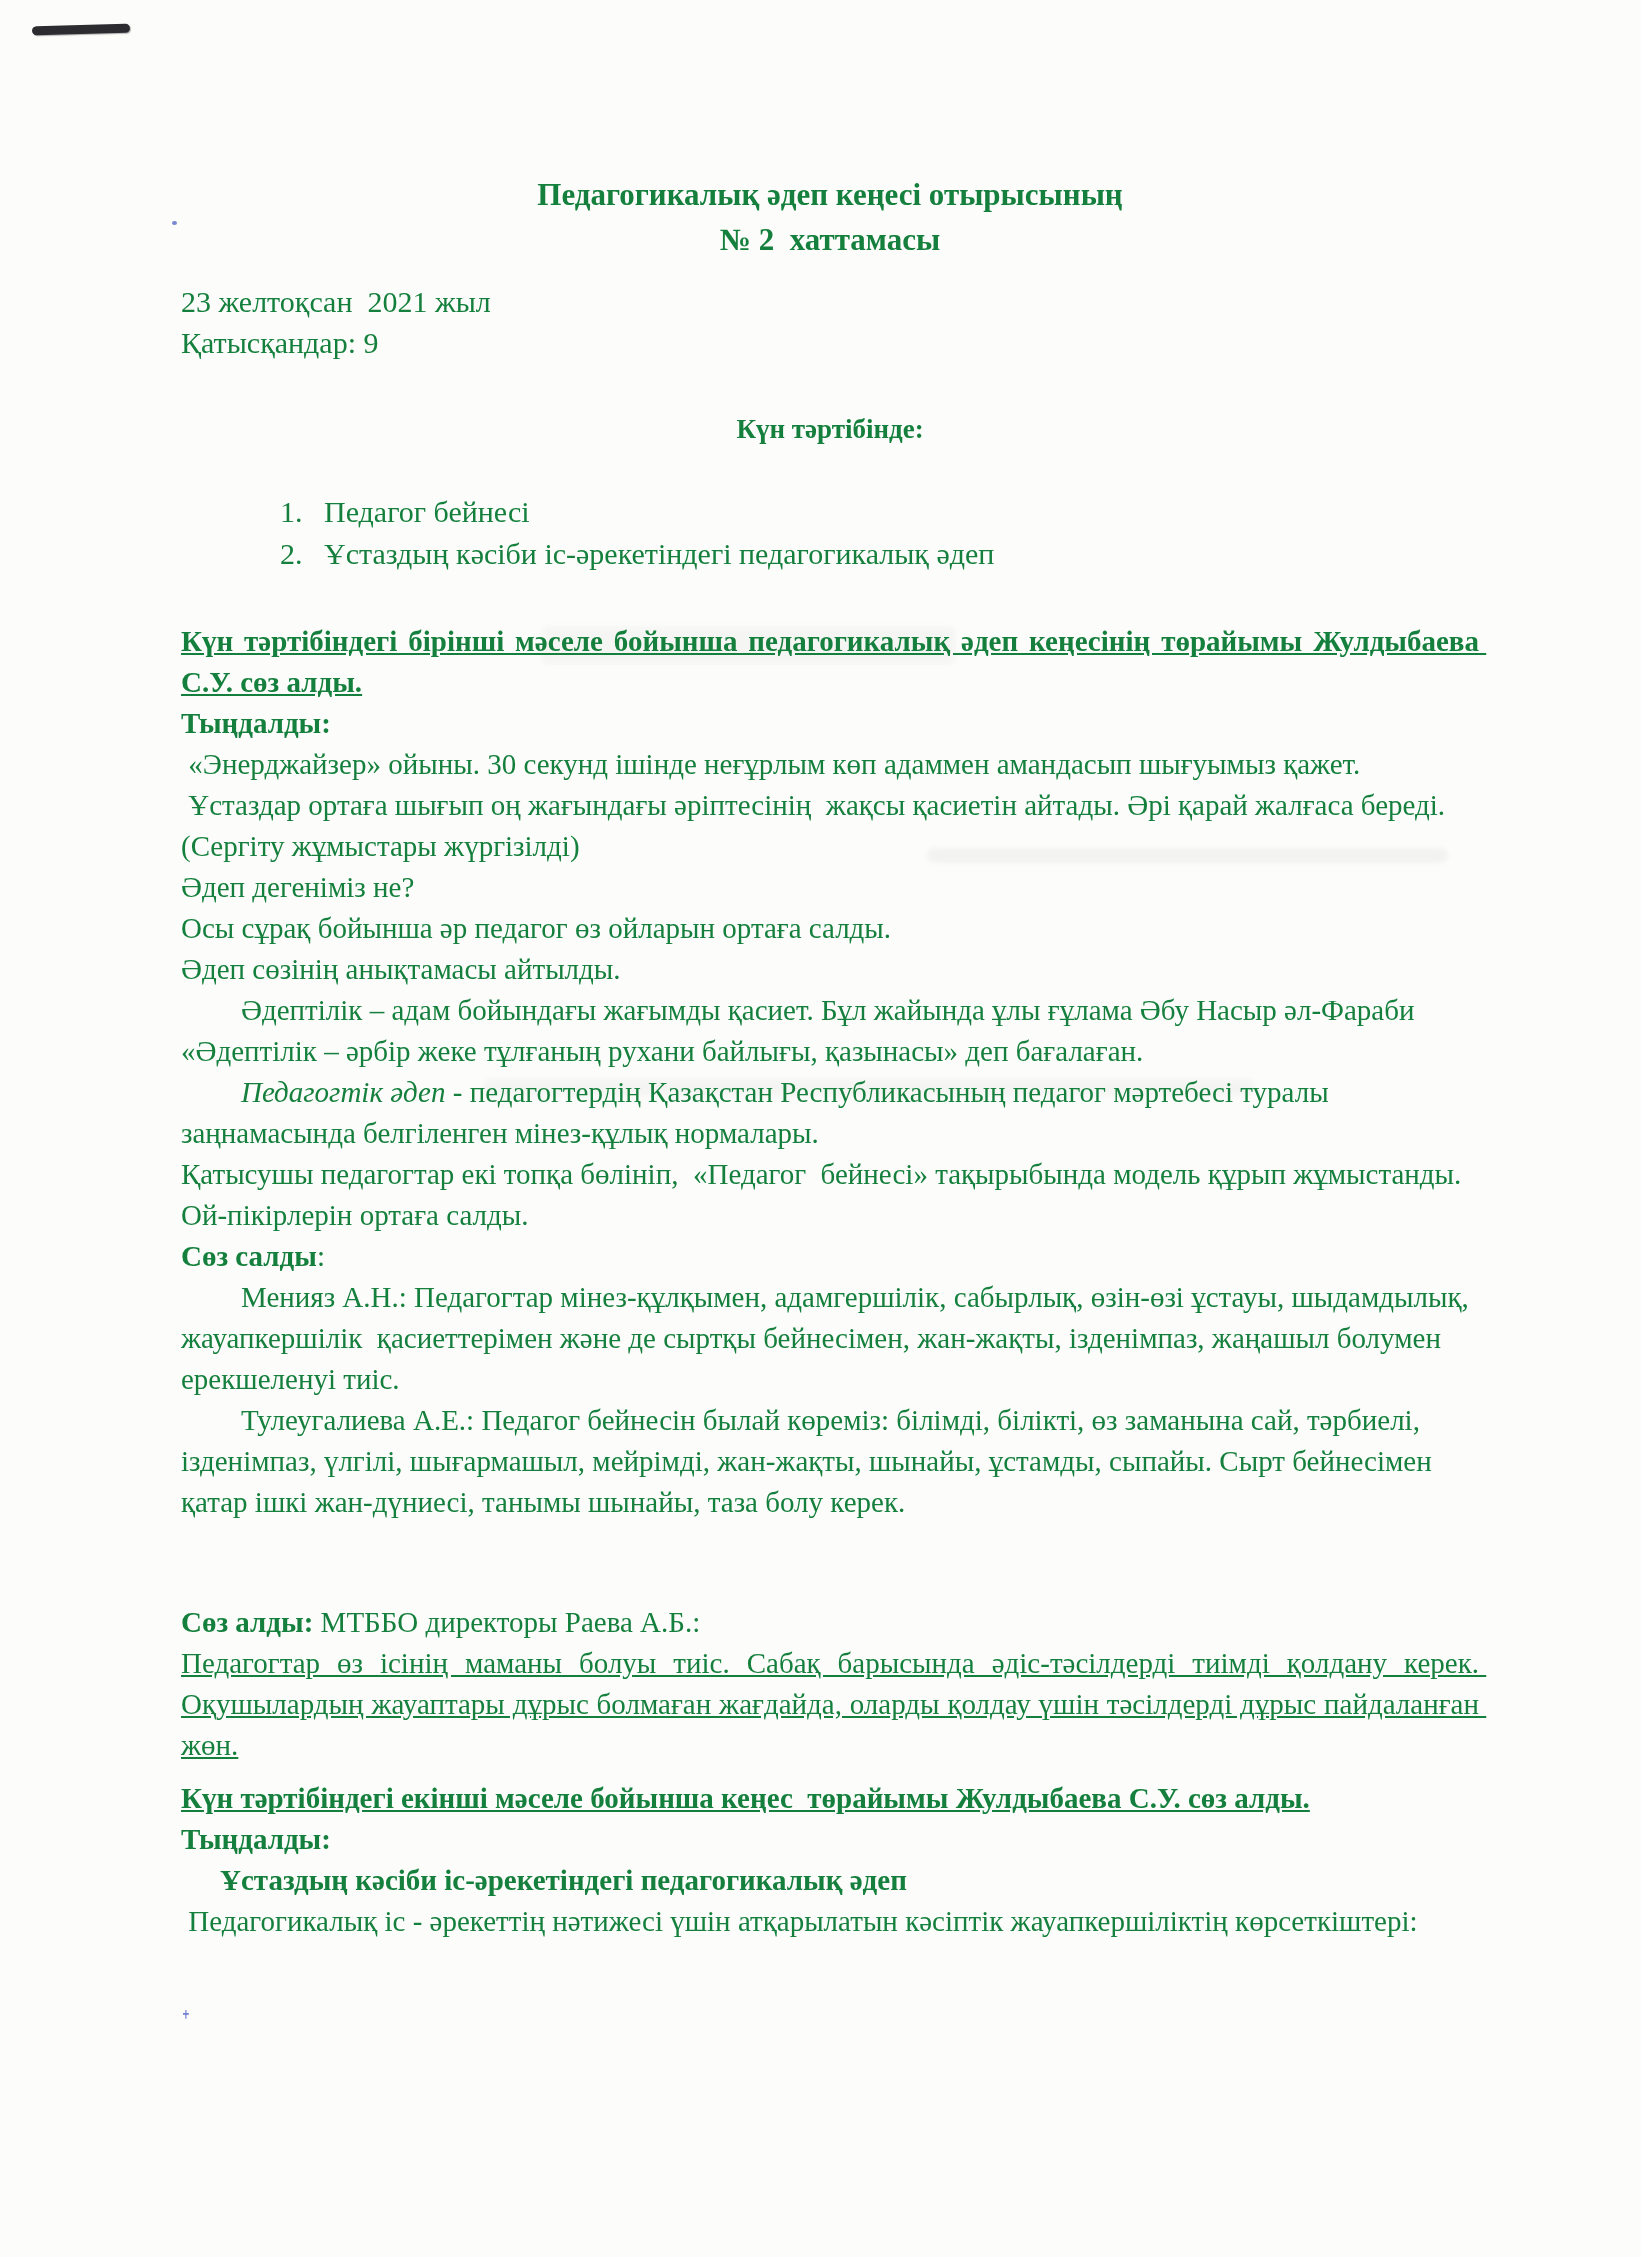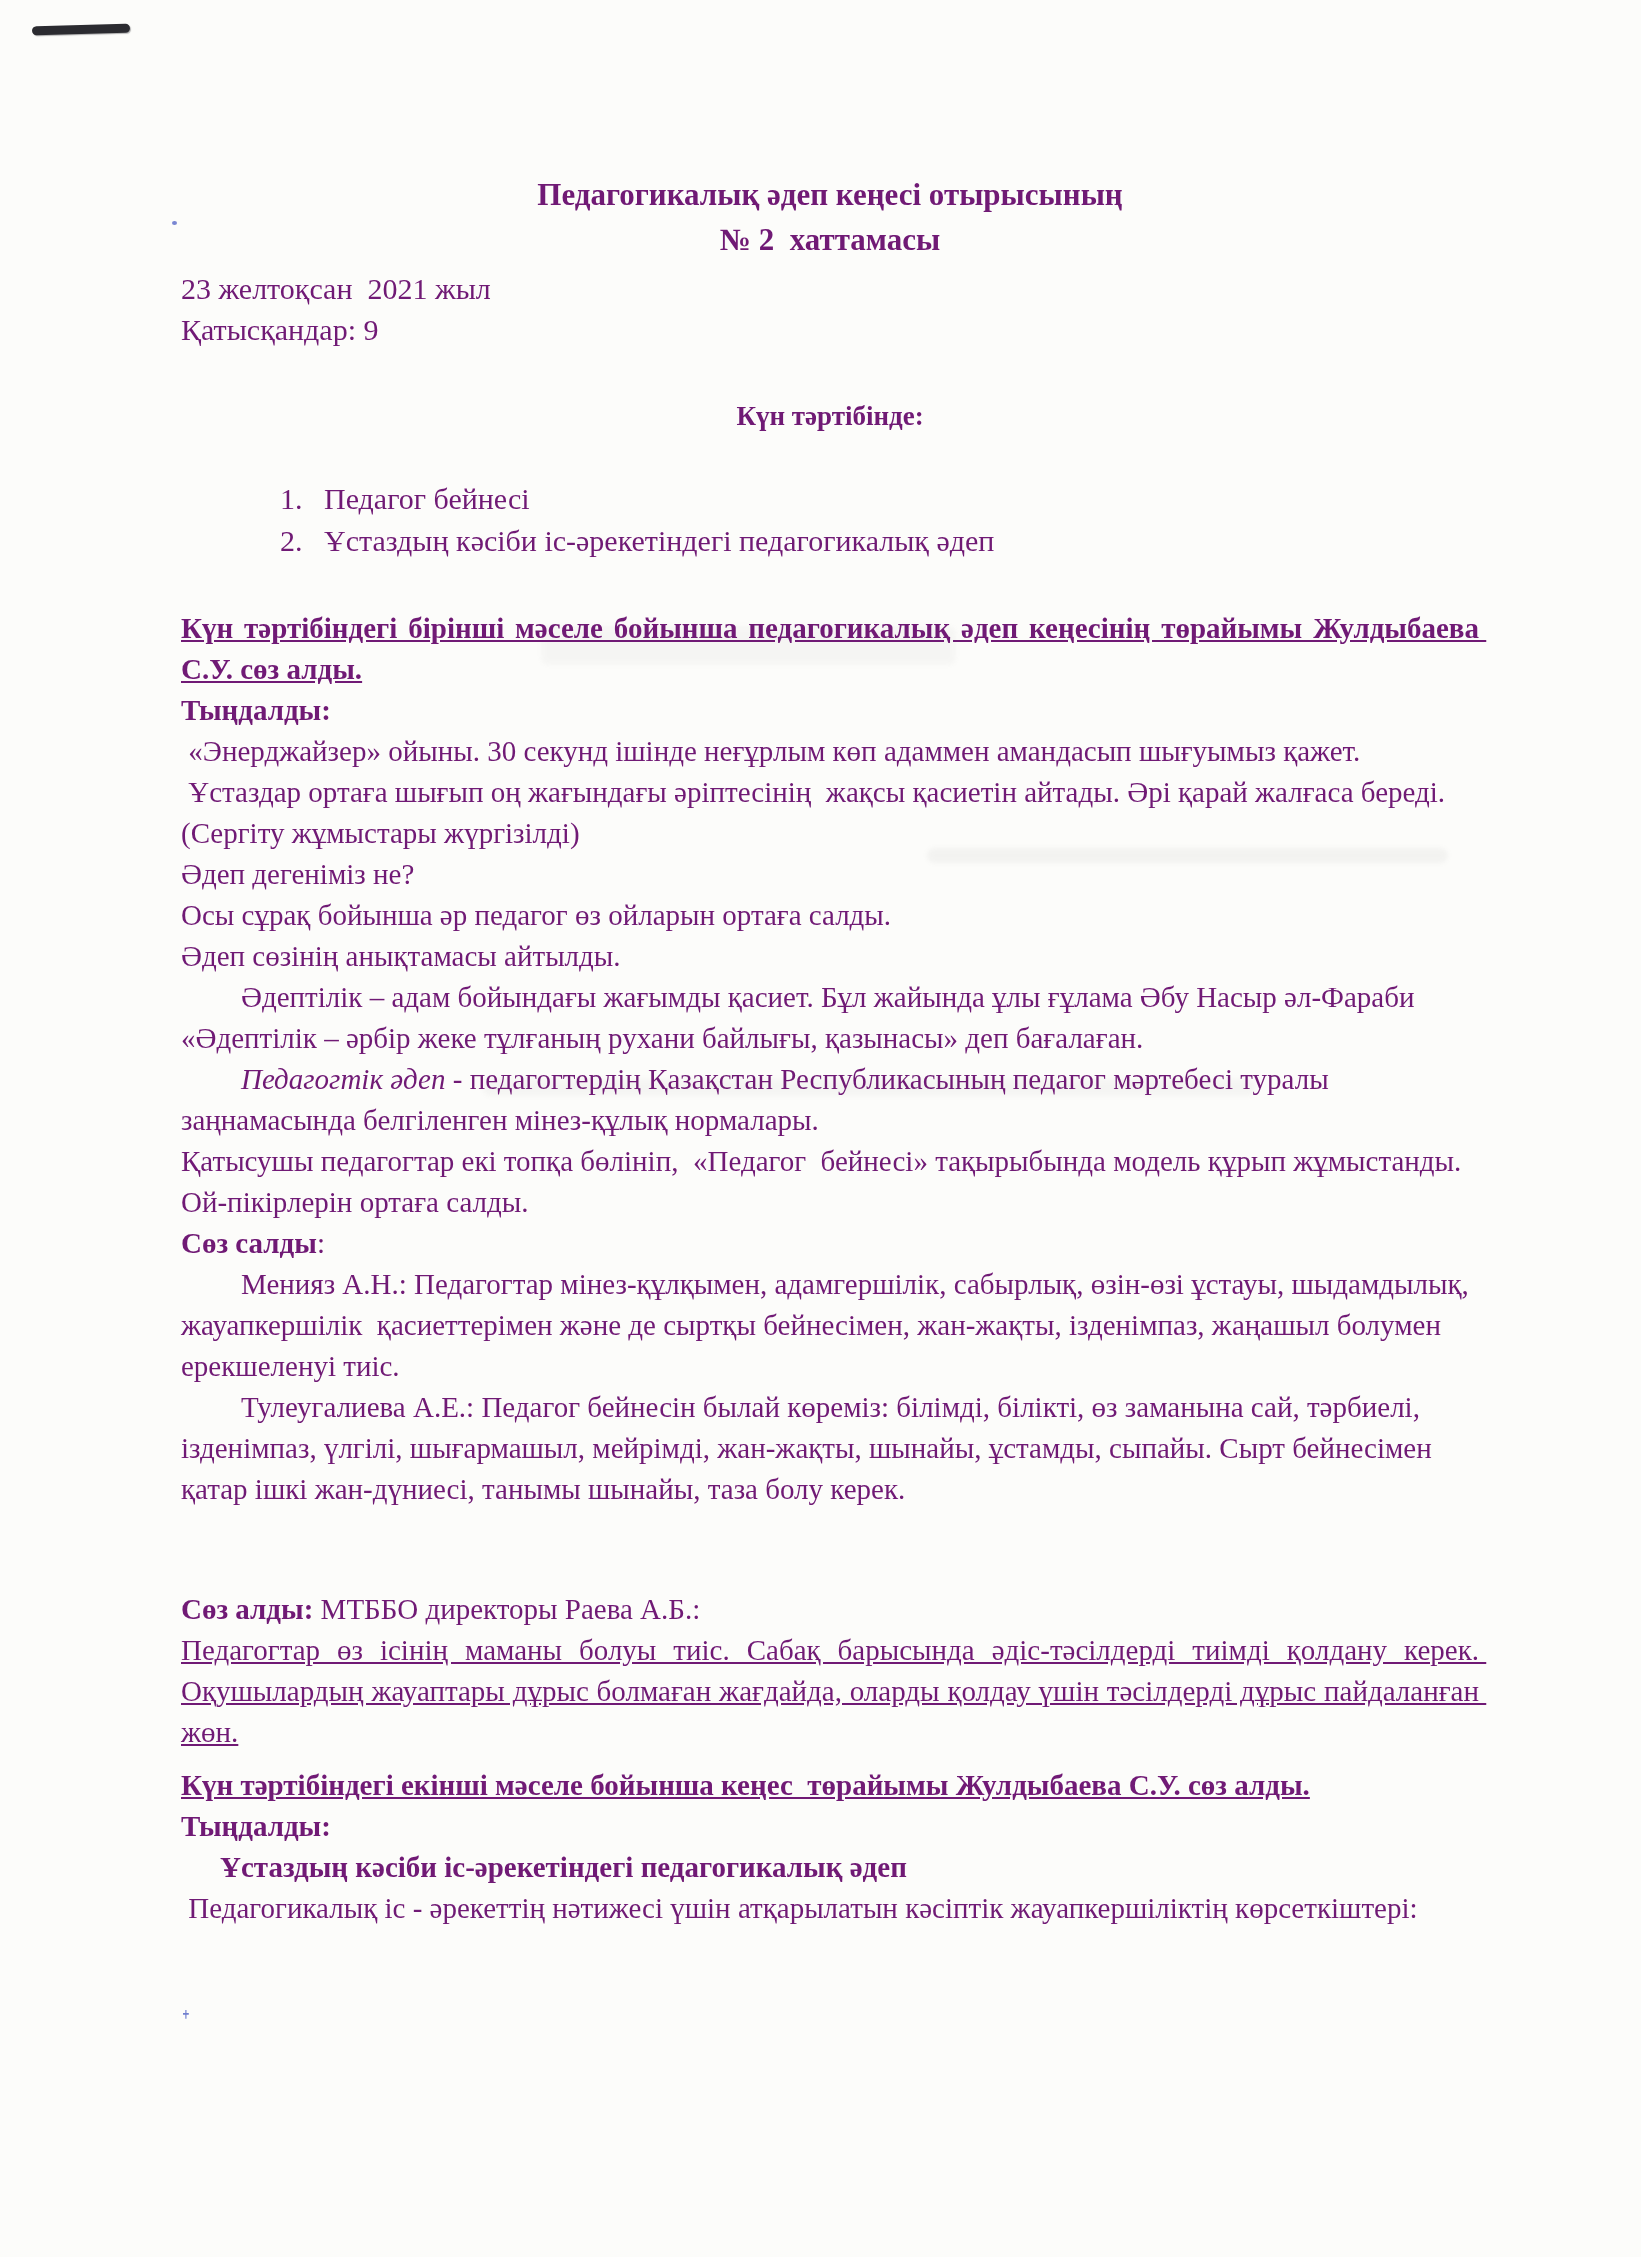--- a/index.html
+++ b/index.html
@@ -64,21 +64,21 @@
     font-weight: bold;
     font-size: 31px;
     line-height: 45px;
     white-space: pre-wrap;
   }
   .meta-line {
     font-size: 30px;
     line-height: 41px;
     white-space: pre-wrap;
   }
-  .date-line { margin-top: 6px; }
+  .date-line { margin-top: 19px; }
   .agenda-heading {
     text-align: center;
     font-weight: bold;
     font-size: 27px;
     line-height: 45px;
     margin-top: 44px;
   }
   .agenda-list { margin-top: 39px; padding-left: 99px; }
   .agenda-item {
     display: flex;
@@ -96,21 +96,21 @@
     white-space: pre-wrap;
     text-align: left;
   }
   .para.justify { text-align: justify; text-decoration: underline; }
   .para.indent  { text-indent: 60px; font-family: Liberation Serif, serif; }
   .para.indent2 { text-indent: 39px; }
 </style>
 </head>
 <body>
 
-<div class="page" style="background: rgb(252, 252, 250); color: #701a75;">
+<div class="page" style="background: rgb(252, 252, 250); color: #15803d;">
 
   <div class="pen-mark"></div>
   <div class="blue-dot"></div>
   <div class="blue-cross"></div>
   <div class="bleed bleed-1"></div>
   <div class="bleed bleed-2"></div>
   <div class="bleed bleed-3"></div>
 
   <div class="content">
     <div class="t-line">Педагогикалық әдеп кеңесі отырысының</div>

